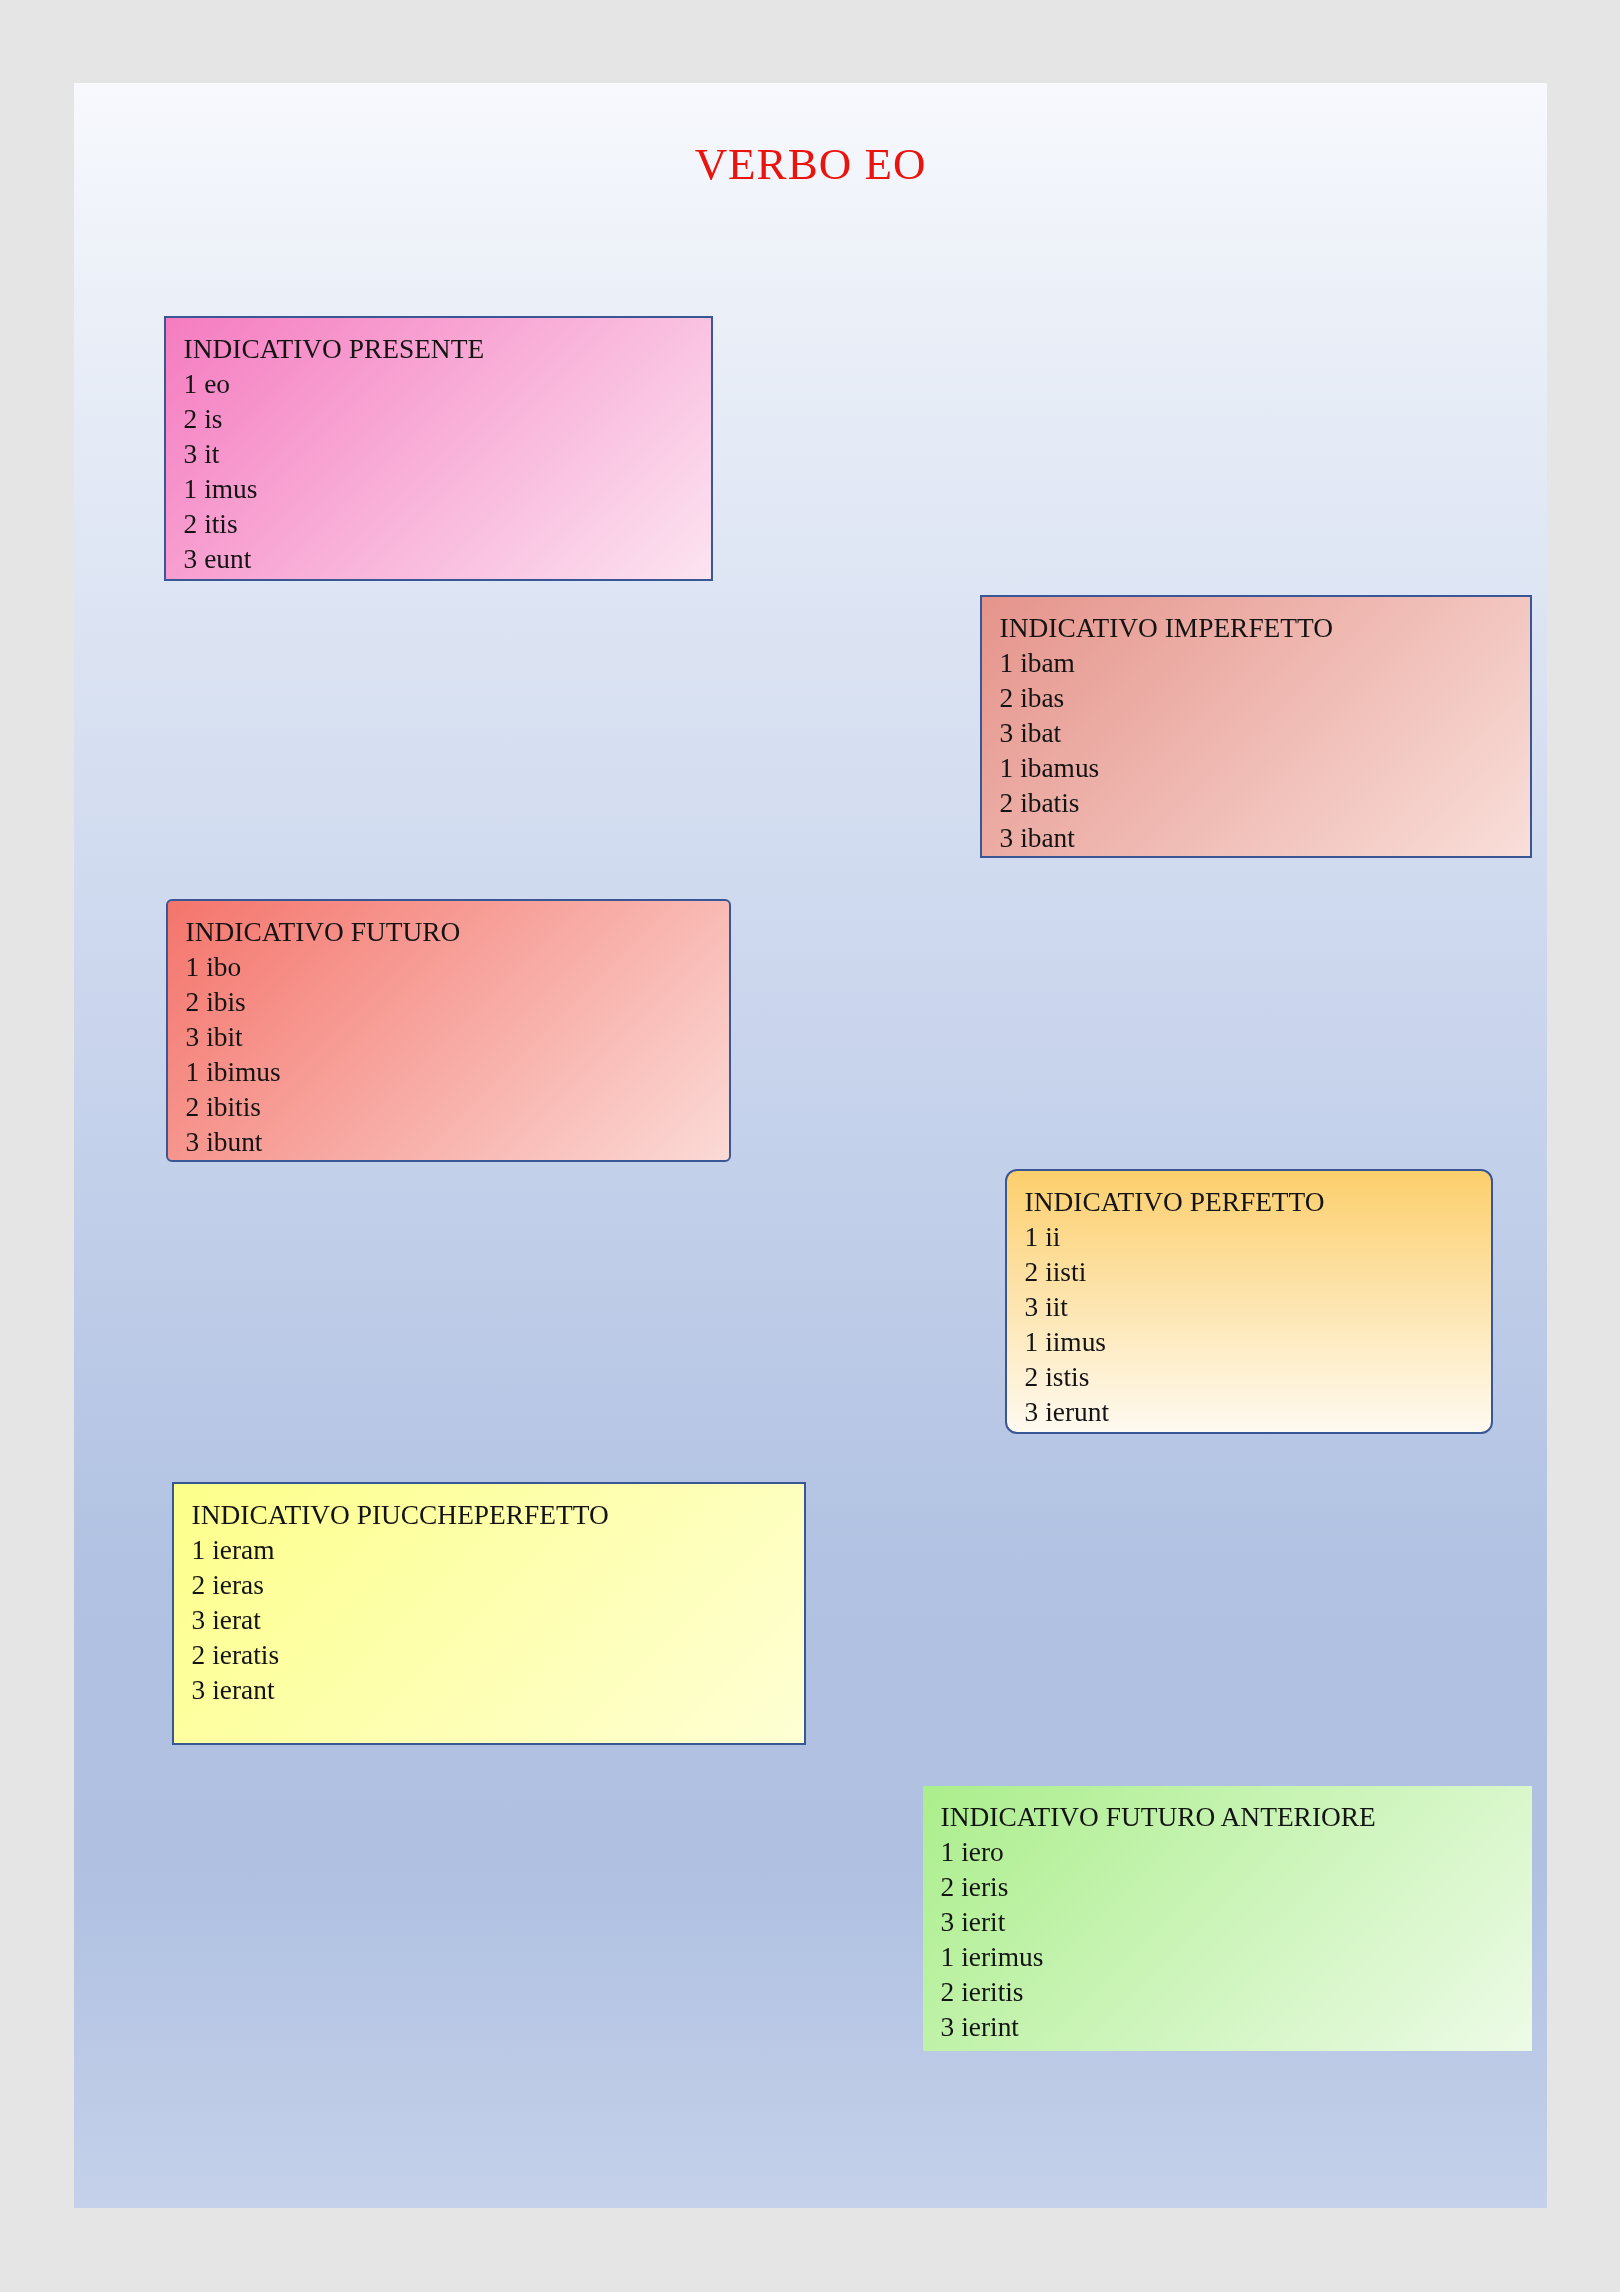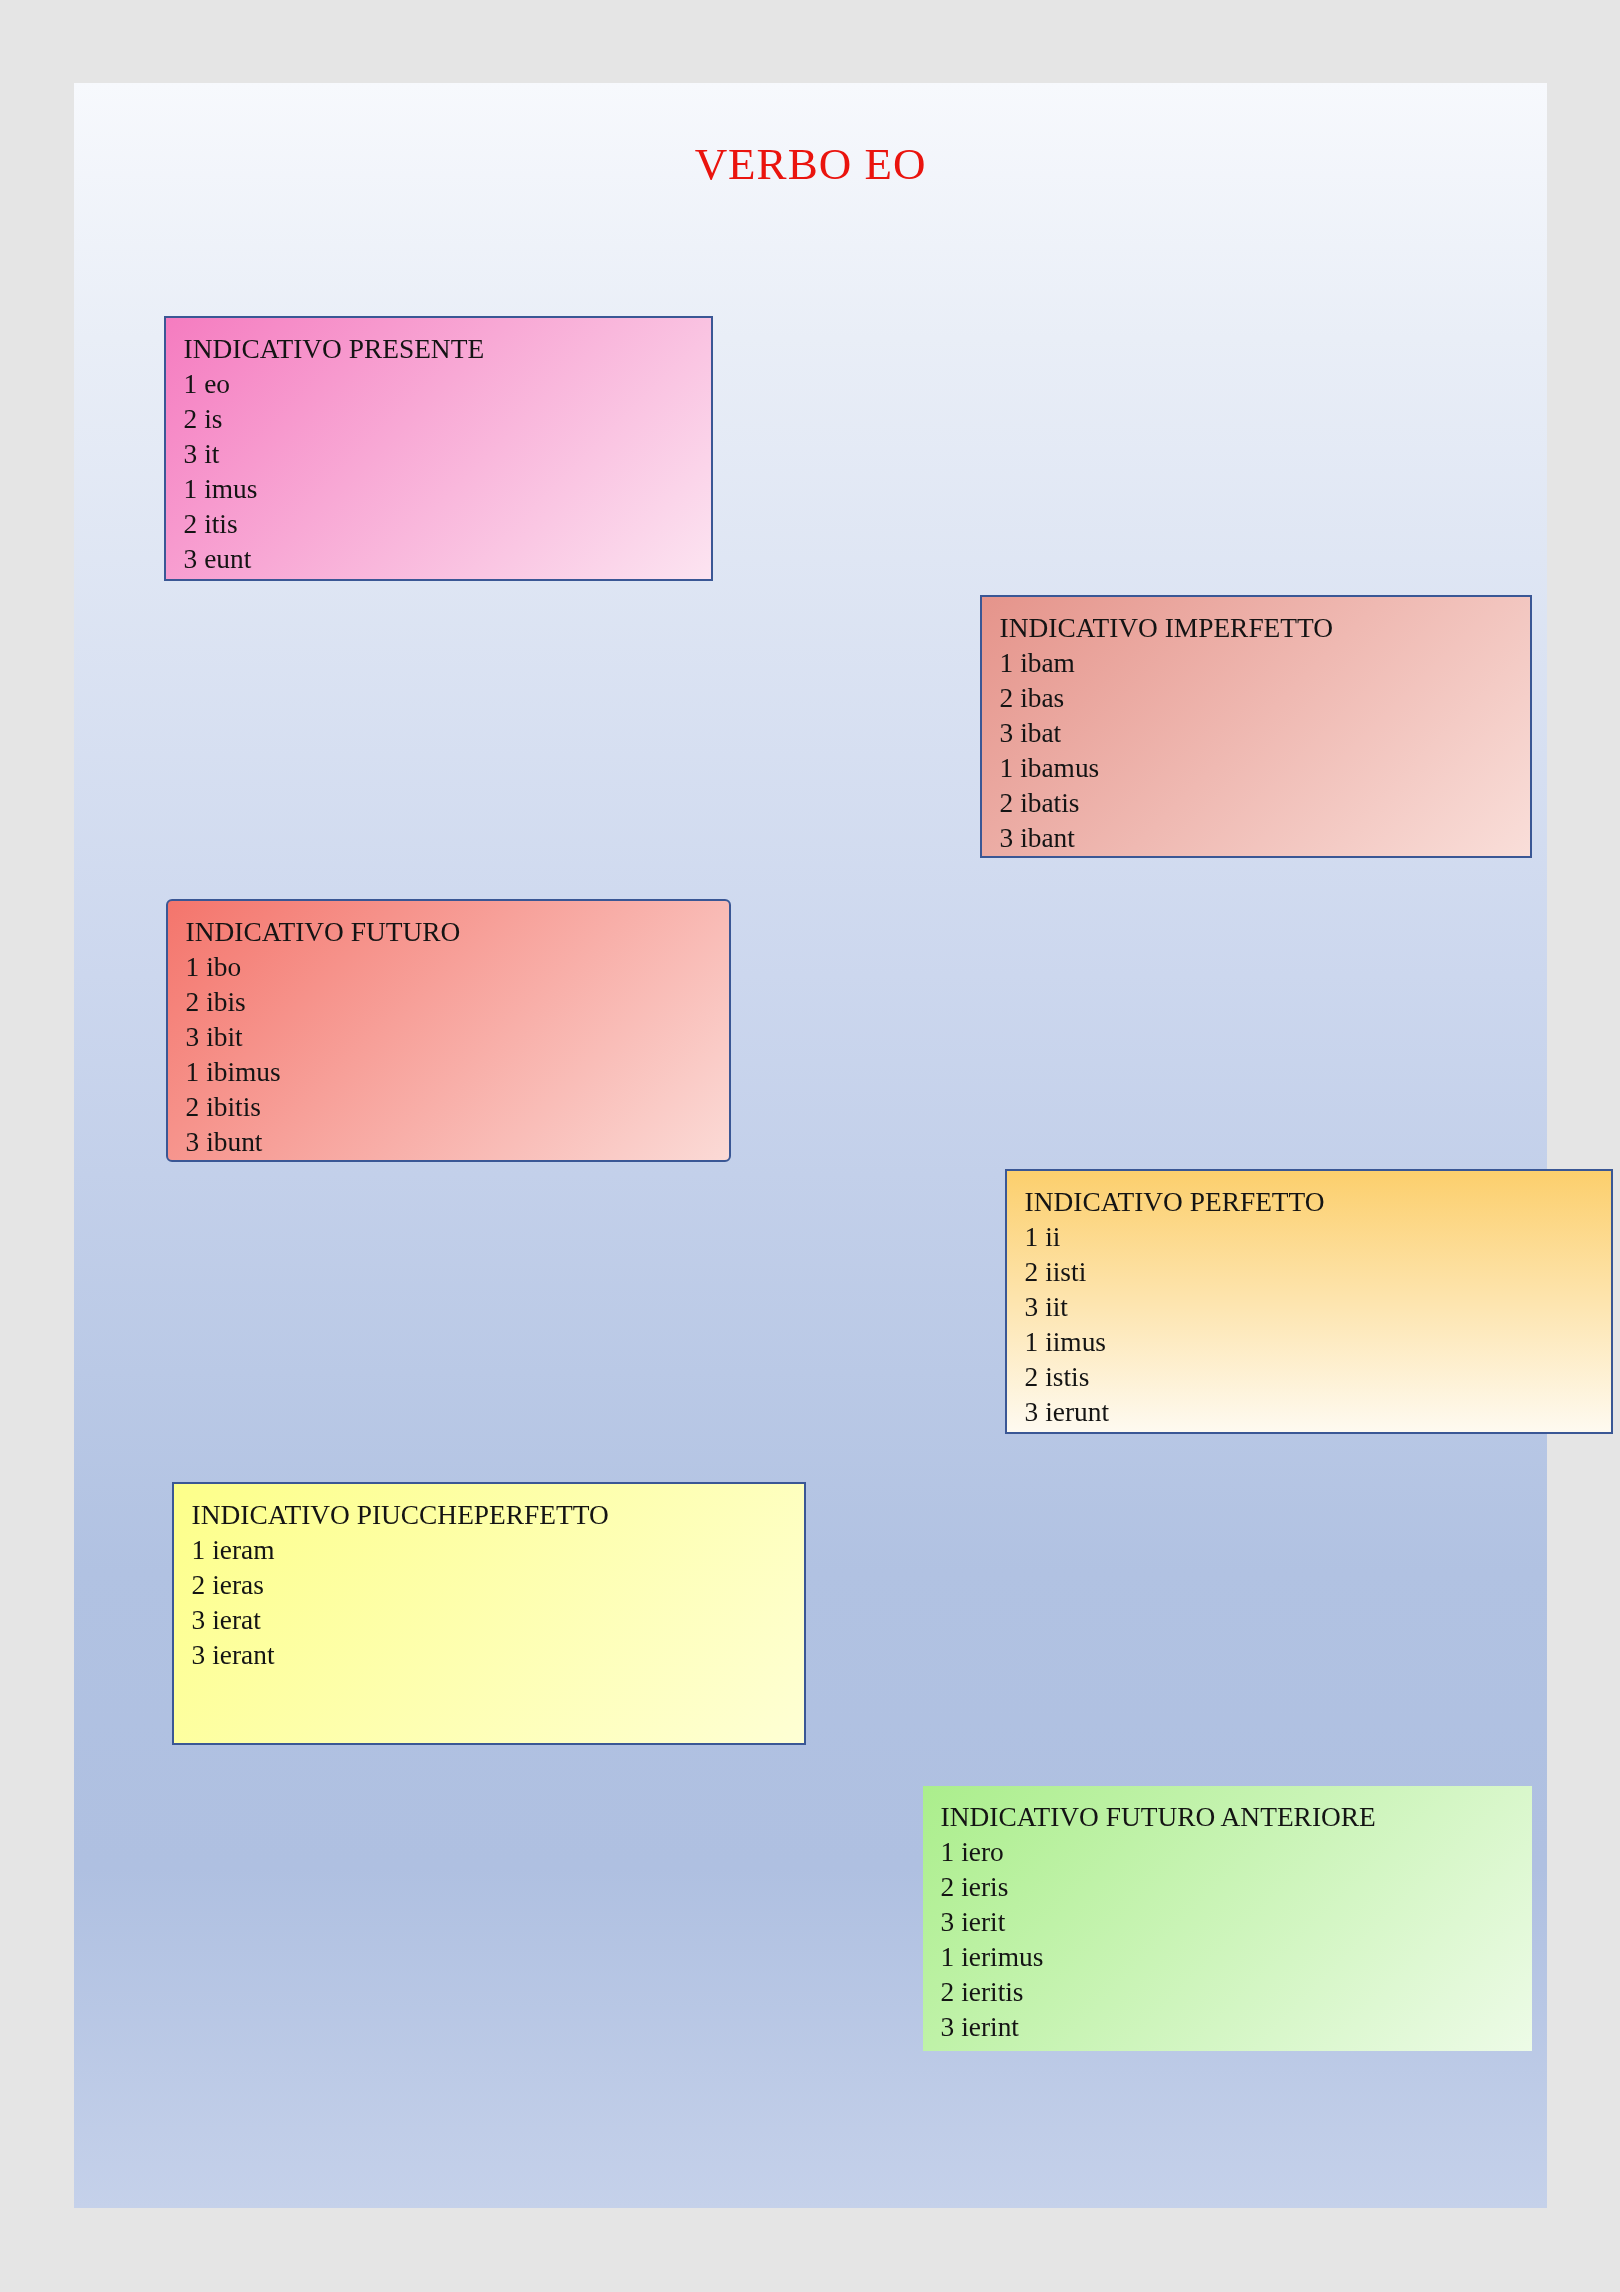--- a/index.html
+++ b/index.html
@@ -41,21 +41,21 @@
     padding: 13.7px 19.6px 0 17.6px;
     font-size: 27.4px;
     line-height: 35px;
     color: #141414;
     margin-left: 48px;
   }
   .conj-box.bordered { border: 2.9px solid #3a5795; }
   .box-0 { left: 42px;  top: 233px;  width: 549px; height: 265px; }
   .box-1 { left: 858px; top: 512px;  width: 552px; height: 263px; }
   .box-2 { left: 44px;  top: 816px;  width: 565px; height: 263px; border-radius: 6px; }
-  .box-3 { left: 883px; top: 1086px; width: 608px; height: 265px; }
+  .box-3 { left: 883px; top: 1086px; width: 488px; height: 265px; border-radius: 12px; }
   .box-4 { left: 50px;  top: 1399px; width: 634px; height: 263px; }
   .box-5 { left: 801px; top: 1703px; width: 609px; height: 265px; }
   .box-title { white-space: nowrap; }
   .box-lines div { white-space: nowrap; }
 </style>
 </head>
 <body>
 
 <div class="page">
   <div class="panel">
@@ -109,20 +109,21 @@
           <div>3 ierunt</div>
         </div>
     </section>
 
     <section class="conj-box box-4 bordered" style="background: linear-gradient(135deg, rgb(253, 255, 138) 0%, rgb(254, 255, 212) 100%);">
       <div class="box-title">INDICATIVO PIUCCHEPERFETTO</div>
       <div class="box-lines">
           <div>1 ieram</div>
           <div>2 ieras</div>
           <div>3 ierat</div>
+          <div>2 ieratis</div>
           <div>3 ierant</div>
         </div>
     </section>
 
     <section class="conj-box box-5" style="background: linear-gradient(135deg, rgb(171, 238, 140) 0%, rgb(237, 251, 231) 100%);">
       <div class="box-title">INDICATIVO FUTURO ANTERIORE</div>
       <div class="box-lines">
           <div>1 iero</div>
           <div>2 ieris</div>
           <div>3 ierit</div>

